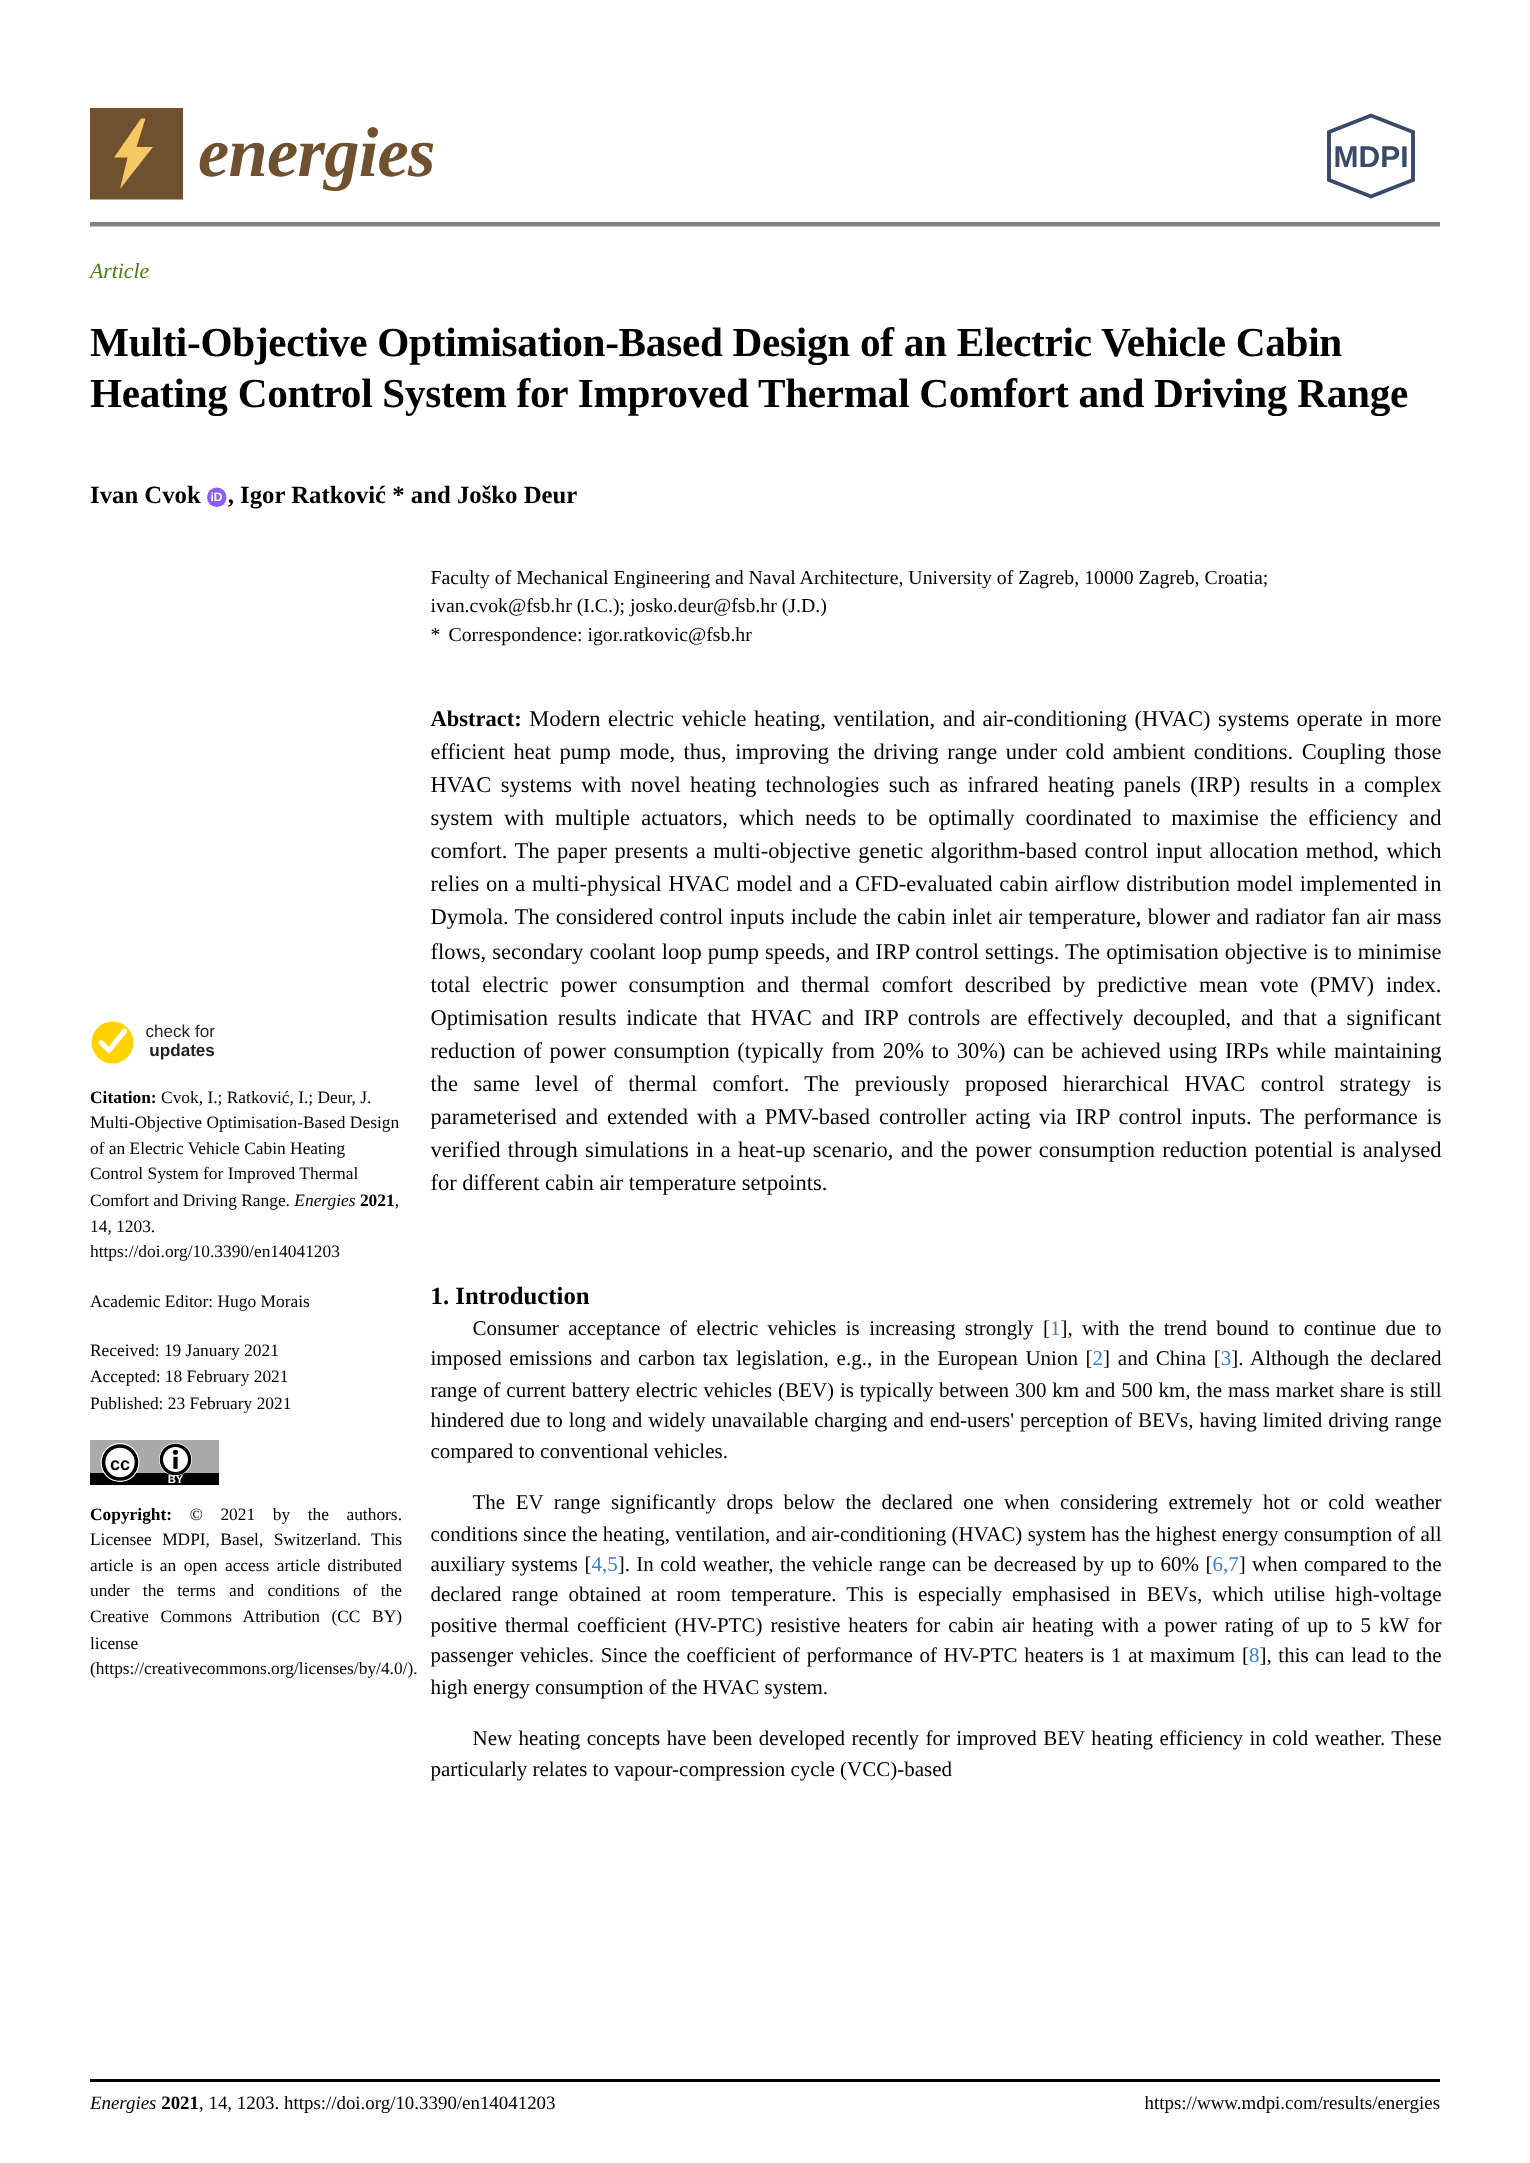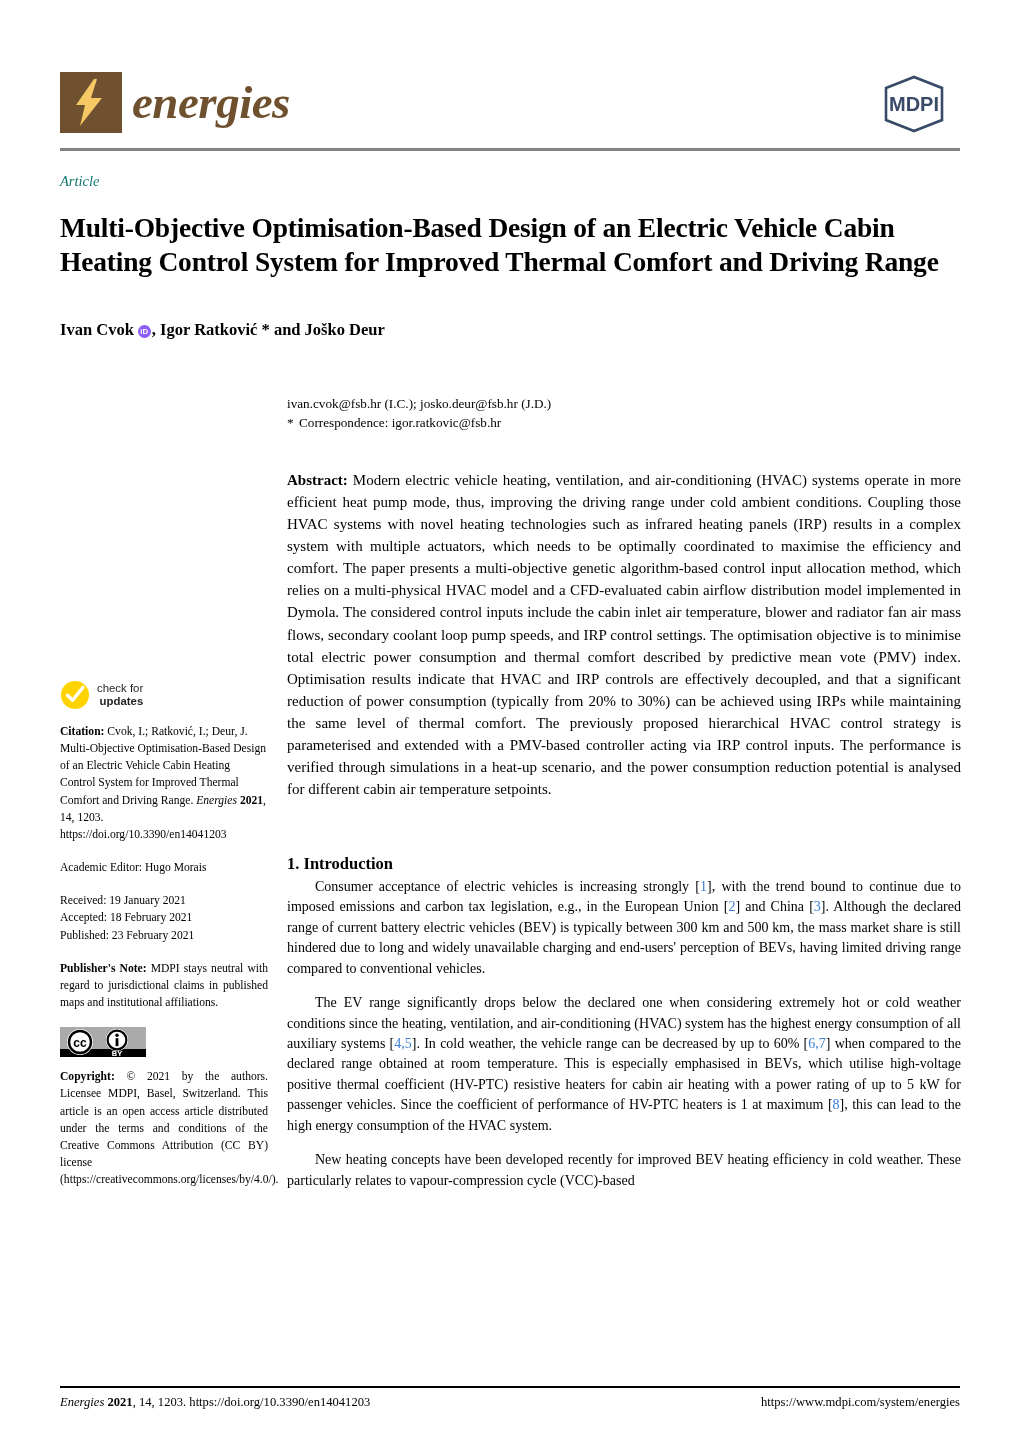--- a/index.html
+++ b/index.html
@@ -71,21 +71,21 @@
     background: #808285;
   }
 
   
   .article-label {
     position: absolute;
     left: 60px;
     top: 173px;
     font-style: italic;
     font-size: 14.5px;
-    color: #0f766e;
+    color: #4d7c0f;
   }
   .title {
     position: absolute;
     left: 60px;
     top: 193px;
     width: 900px;
     font-family: "Liberation Serif", "DejaVu Serif", serif;
     font-weight: 700;
     font-size: 27.5px;
     line-height: 1.23;
@@ -253,21 +253,21 @@
   <div class="article-label">Article</div>
   <h1 class="title">Multi-Objective Optimisation-Based Design of an Electric Vehicle Cabin Heating Control System for Improved Thermal Comfort and Driving Range</h1>
 
   <div class="authors">
     <span>Ivan Cvok</span><span class="orcid">iD</span><span>, Igor Ratković * and Joško Deur</span>
   </div>
 
   <div class="right-col">
 
     <div class="affil">
-      <br>
+      <span>Faculty of Mechanical Engineering and Naval Architecture, University of Zagreb, 10000 Zagreb, Croatia;</span><br>
       <span>ivan.cvok@fsb.hr (I.C.); josko.deur@fsb.hr (J.D.)</span>
       <span class="corr-line"><span class="corr-star">*</span><span>Correspondence: igor.ratkovic@fsb.hr</span></span>
     </div>
 
     <div class="abstract">
       <b>Abstract:</b><span> Modern electric vehicle heating, ventilation, and air-conditioning (HVAC) systems operate in more efficient heat pump mode, thus, improving the driving range under cold ambient conditions. Coupling those HVAC systems with novel heating technologies such as infrared heating panels (IRP) results in a complex system with multiple actuators, which needs to be optimally coordinated to maximise the efficiency and comfort. The paper presents a multi-objective genetic algorithm-based control input allocation method, which relies on a multi-physical HVAC model and a CFD-evaluated cabin airflow distribution model implemented in Dymola. The considered control inputs include the cabin inlet air temperature, blower and radiator fan air mass flows, secondary coolant loop pump speeds, and IRP control settings. The optimisation objective is to minimise total electric power consumption and thermal comfort described by predictive mean vote (PMV) index. Optimisation results indicate that HVAC and IRP controls are effectively decoupled, and that a significant reduction of power consumption (typically from 20% to 30%) can be achieved using IRPs while maintaining the same level of thermal comfort. The previously proposed hierarchical HVAC control strategy is parameterised and extended with a PMV-based controller acting via IRP control inputs. The performance is verified through simulations in a heat-up scenario, and the power consumption reduction potential is analysed for different cabin air temperature setpoints.</span>
     </div>
 
 
     <div class="section-head">1. Introduction</div>
@@ -297,23 +297,20 @@
     </div>
 
     <div class="side-block">Academic Editor: Hugo Morais</div>
 
     <div class="side-block">
       <div>Received: 19 January 2021</div>
       <div>Accepted: 18 February 2021</div>
       <div>Published: 23 February 2021</div>
     </div>
 
-    <div class="side-block just">
-      <b>Publisher's Note:</b><span> MDPI stays neutral with regard to jurisdictional claims in published maps and institutional affiliations.</span>
-    </div>
 
     <div class="cc-badge">
       <svg width="86" height="30" viewBox="0 0 86 30">
         <rect x="0" y="0" width="86" height="22" fill="#aaaaaa"></rect>
         <rect x="0" y="22" width="86" height="8" fill="#000000"></rect>
         <circle cx="20" cy="15" r="13" fill="#ffffff"></circle>
         <circle cx="20" cy="15" r="11" fill="none" stroke="#000000" stroke-width="2.4"></circle>
         <text x="20" y="20" text-anchor="middle" font-family="Liberation Sans, sans-serif" font-size="12" font-weight="700" fill="#000000">cc</text>
         <circle cx="57" cy="13" r="11" fill="#ffffff"></circle>
         <circle cx="57" cy="13" r="9.4" fill="none" stroke="#000000" stroke-width="2.2"></circle>
@@ -324,16 +321,16 @@
     </div>
 
     <div class="side-block just">
       <b>Copyright:</b><span> © 2021 by the authors. Licensee MDPI, Basel, Switzerland. This article is an open access article distributed under the terms and conditions of the Creative Commons Attribution (CC BY) license (https://creativecommons.org/licenses/by/4.0/).</span>
     </div>
   </div>
 
   <div class="footer-rule"></div>
   <div class="footer">
     <div><i>Energies</i> <b>2021</b><span>, 14, 1203. https://doi.org/10.3390/en14041203</span></div>
-    <div>https://www.mdpi.com/system/energies</div>
+    <div>https://www.mdpi.com/results/energies</div>
   </div>
 
 </div>
 
 </body></html>

